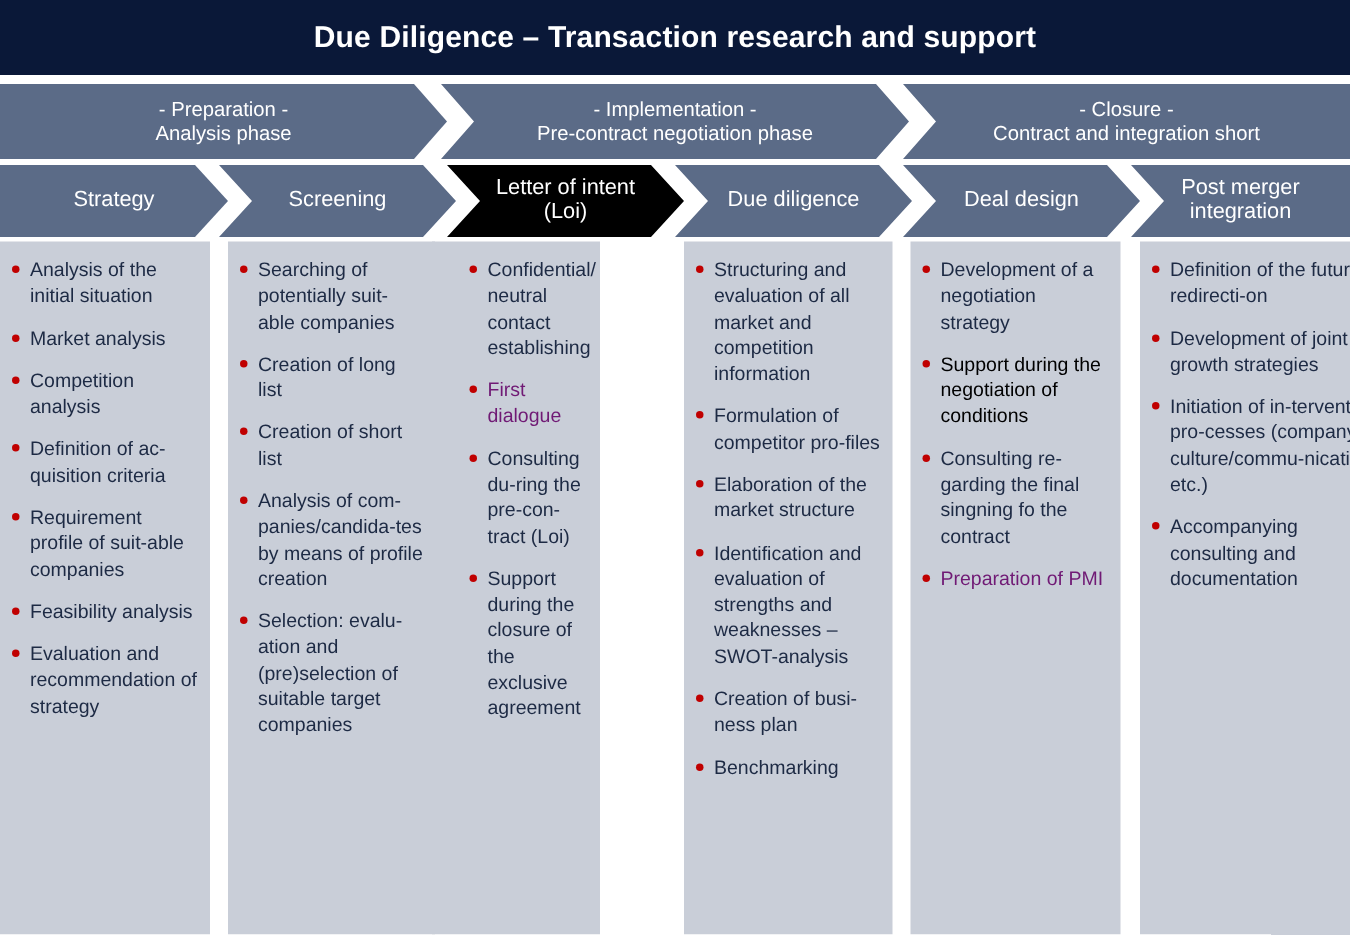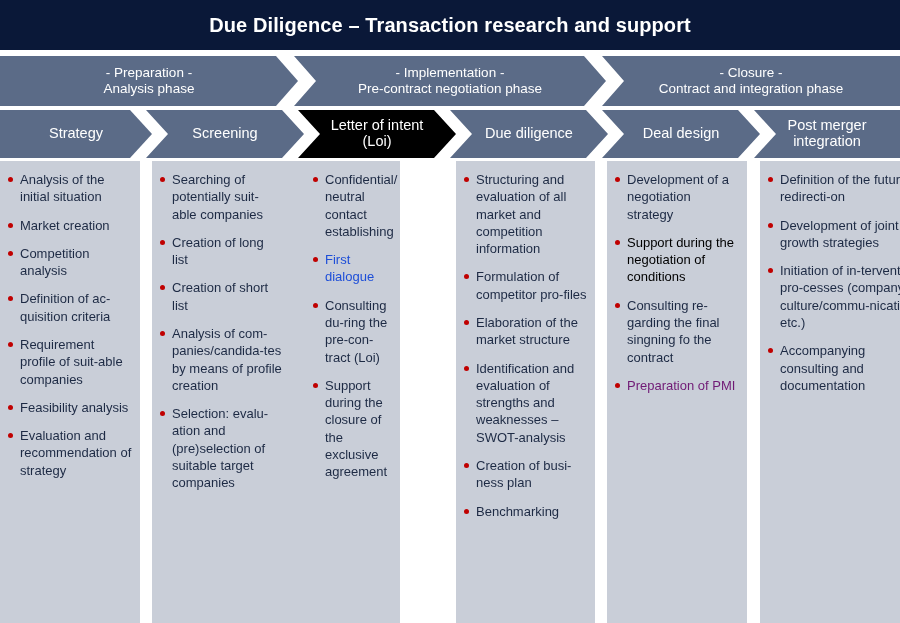--- a/index.html
+++ b/index.html
@@ -138,21 +138,21 @@
   <div class="phase-chev chev-clip-first" style="left: 0px; width: 298px; background: rgb(91, 107, 135);">
     <span class="l1">- Preparation -</span>
     <span class="l2">Analysis phase</span>
   </div>
   <div class="phase-chev chev-clip-mid" style="left: 294px; width: 312px; background: rgb(91, 107, 135);">
     <span class="l1">- Implementation -</span>
     <span class="l2">Pre-contract negotiation phase</span>
   </div>
   <div class="phase-chev chev-clip-last" style="left: 602px; width: 298px; background: rgb(91, 107, 135);">
     <span class="l1">- Closure -</span>
-    <span class="l2">Contract and integration phase</span>
+    <span class="l2">Contract and integration short</span>
   </div>
 </div>
 
 <div id="step-band">
   <div class="step-chev chev-clip-first" style="left: 0px; width: 152px; background: rgb(91, 107, 135);">
     <span class="sl">Strategy</span>
     <span class="sl"></span>
   </div>
   <div class="step-chev chev-clip-mid" style="left: 146px; width: 158px; background: rgb(91, 107, 135);">
     <span class="sl">Screening</span>
@@ -173,41 +173,41 @@
   <div class="step-chev chev-clip-last" style="left: 754px; width: 146px; background: rgb(91, 107, 135);">
     <span class="sl">Post merger</span>
     <span class="sl">integration</span>
   </div>
 </div>
 
 <div id="panels">
   <div class="panel" style="left: 0px; width: 140px; background: rgb(201, 206, 216);">
     <ul class="bullets">
         <li style="color: rgb(29, 42, 68);"><span class="dot" style="background: rgb(192, 0, 0);"></span><span>Analysis of the initial situation</span></li>
-        <li style="color: rgb(29, 42, 68);"><span class="dot" style="background: rgb(192, 0, 0);"></span><span>Market creation</span></li>
+        <li style="color: rgb(29, 42, 68);"><span class="dot" style="background: rgb(192, 0, 0);"></span><span>Market analysis</span></li>
         <li style="color: rgb(29, 42, 68);"><span class="dot" style="background: rgb(192, 0, 0);"></span><span>Competition analysis</span></li>
         <li style="color: rgb(29, 42, 68);"><span class="dot" style="background: rgb(192, 0, 0);"></span><span>Definition of ac-quisition criteria</span></li>
         <li style="color: rgb(29, 42, 68);"><span class="dot" style="background: rgb(192, 0, 0);"></span><span>Requirement profile of suit-able companies</span></li>
         <li style="color: rgb(29, 42, 68);"><span class="dot" style="background: rgb(192, 0, 0);"></span><span>Feasibility analysis</span></li>
         <li style="color: rgb(29, 42, 68);"><span class="dot" style="background: rgb(192, 0, 0);"></span><span>Evaluation and recommendation of strategy</span></li>
       </ul>
   </div>
   <div class="panel" style="left: 152px; width: 138px; background: rgb(201, 206, 216);">
     <ul class="bullets">
         <li style="color: rgb(29, 42, 68);"><span class="dot" style="background: rgb(192, 0, 0);"></span><span>Searching of potentially suit-able companies</span></li>
         <li style="color: rgb(29, 42, 68);"><span class="dot" style="background: rgb(192, 0, 0);"></span><span>Creation of long list</span></li>
         <li style="color: rgb(29, 42, 68);"><span class="dot" style="background: rgb(192, 0, 0);"></span><span>Creation of short list</span></li>
         <li style="color: rgb(29, 42, 68);"><span class="dot" style="background: rgb(192, 0, 0);"></span><span>Analysis of com-panies/candida-tes by means of profile creation</span></li>
         <li style="color: rgb(29, 42, 68);"><span class="dot" style="background: rgb(192, 0, 0);"></span><span>Selection: evalu-ation and (pre)selection of suitable target companies</span></li>
       </ul>
   </div>
   <div class="panel" style="left: 288px; width: 112px; background: rgb(201, 206, 216); padding-left: 24px;">
     <ul class="bullets">
         <li style="color: rgb(29, 42, 68);"><span class="dot" style="background: rgb(192, 0, 0);"></span><span>Confidential/ neutral contact establishing</span></li>
-        <li style="color: #1d4ed8;"><span class="dot" style="background: rgb(192, 0, 0);"></span><span>First dialogue</span></li>
+        <li style="color: #701a75;"><span class="dot" style="background: rgb(192, 0, 0);"></span><span>First dialogue</span></li>
         <li style="color: rgb(29, 42, 68);"><span class="dot" style="background: rgb(192, 0, 0);"></span><span>Consulting du-ring the pre-con-tract (Loi)</span></li>
         <li style="color: rgb(29, 42, 68);"><span class="dot" style="background: rgb(192, 0, 0);"></span><span>Support during the closure of the exclusive agreement</span></li>
       </ul>
   </div>
   <div class="panel" style="left: 456px; width: 139px; background: rgb(201, 206, 216);">
     <ul class="bullets">
         <li style="color: rgb(29, 42, 68);"><span class="dot" style="background: rgb(192, 0, 0);"></span><span>Structuring and evaluation of all market and competition information</span></li>
         <li style="color: rgb(29, 42, 68);"><span class="dot" style="background: rgb(192, 0, 0);"></span><span>Formulation of competitor pro-files</span></li>
         <li style="color: rgb(29, 42, 68);"><span class="dot" style="background: rgb(192, 0, 0);"></span><span>Elaboration of the market structure</span></li>
         <li style="color: rgb(29, 42, 68);"><span class="dot" style="background: rgb(192, 0, 0);"></span><span>Identification and evaluation of strengths and weaknesses – SWOT-analysis</span></li>

